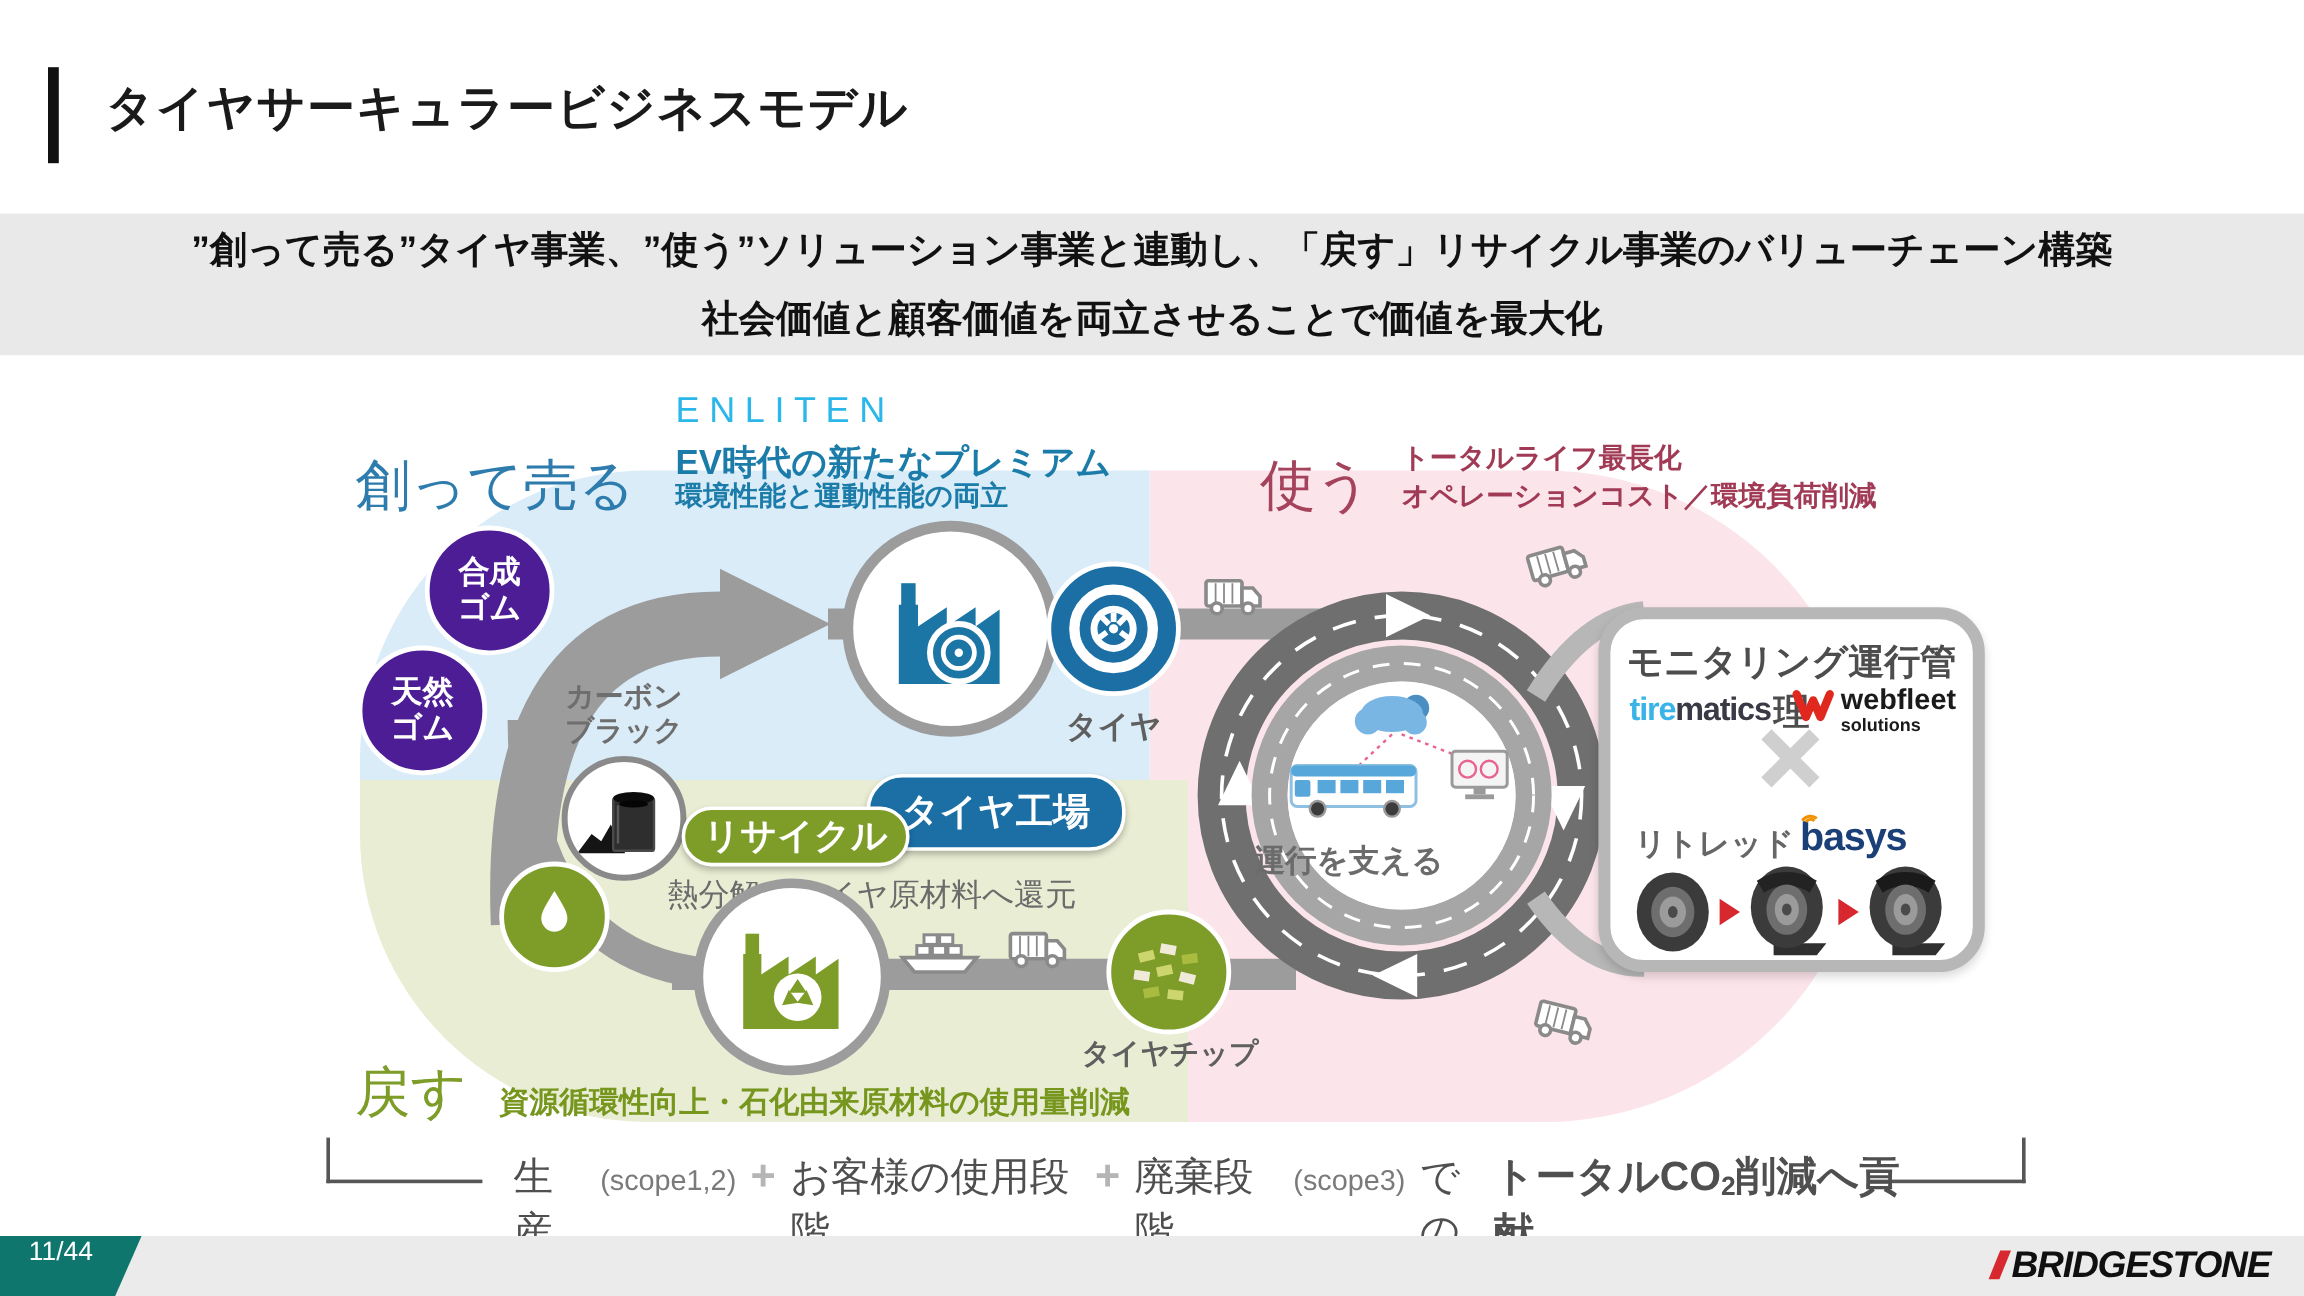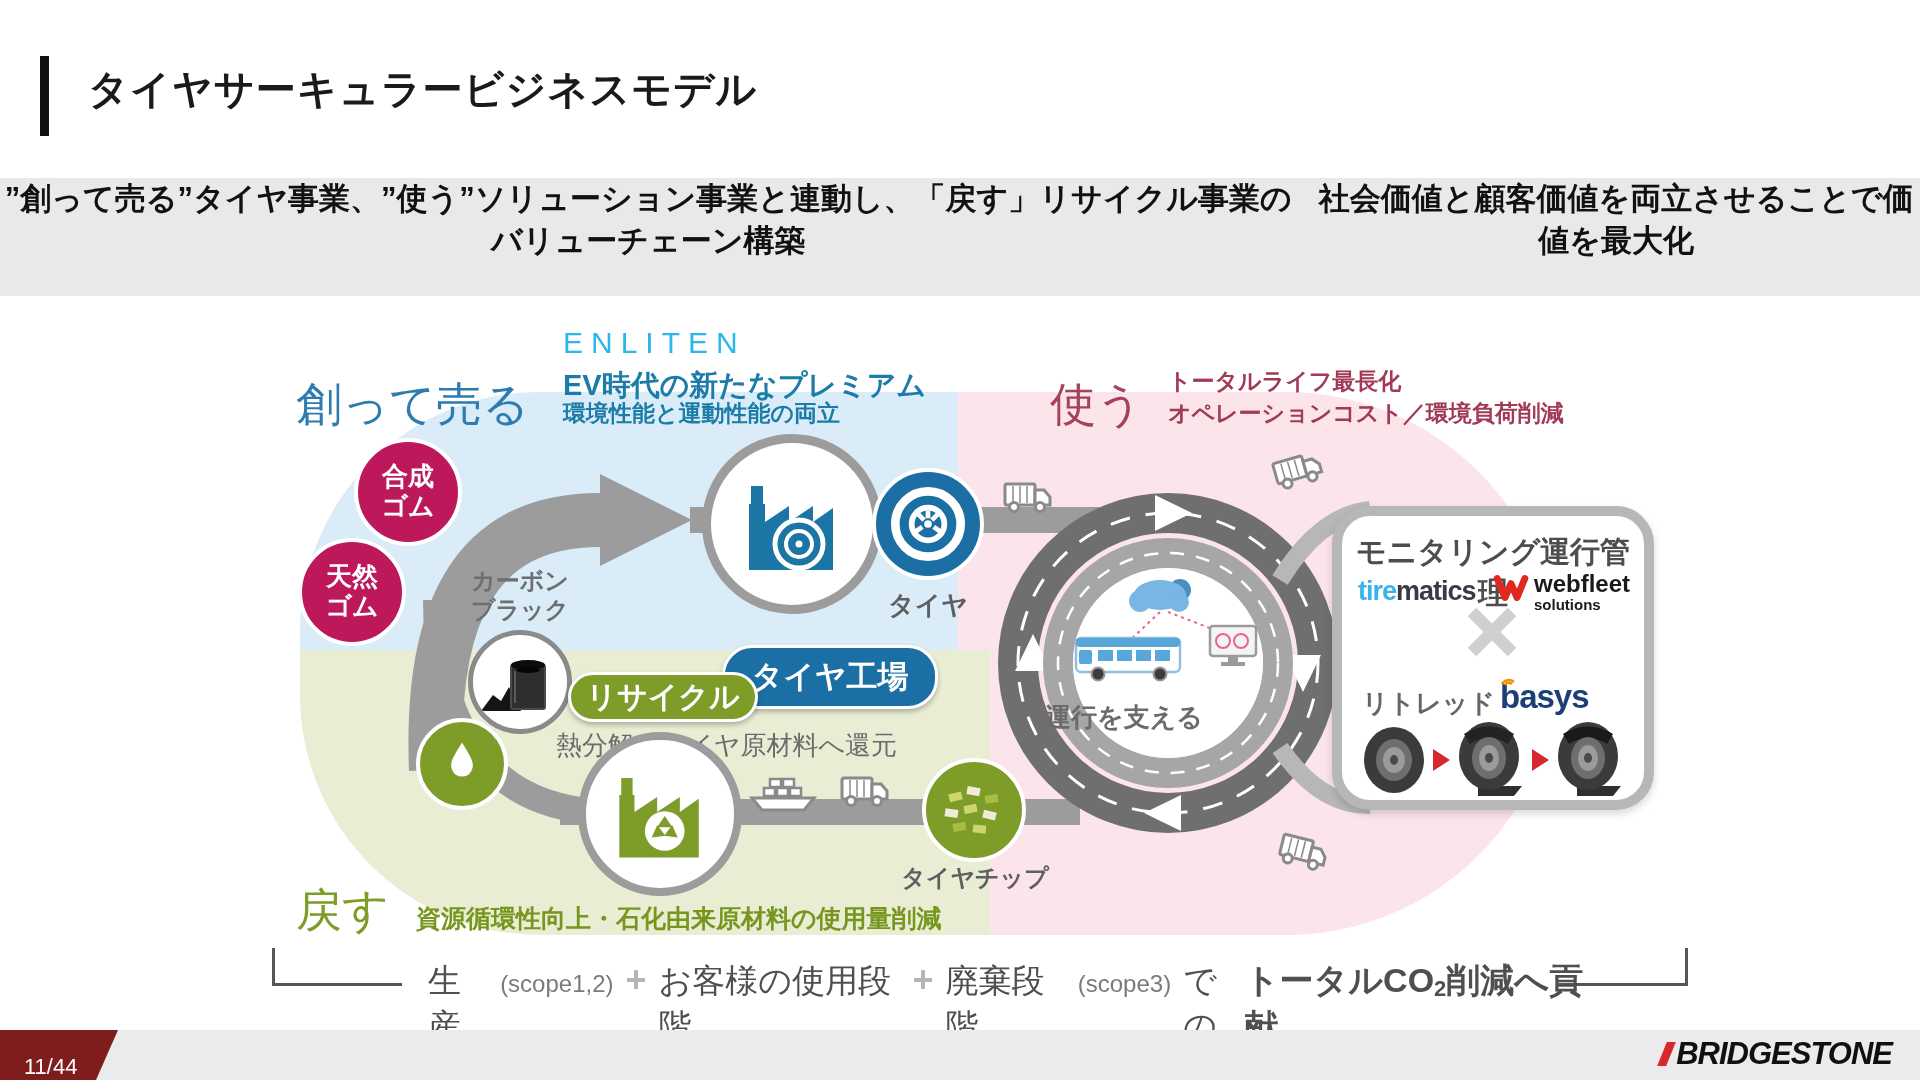--- a/index.html
+++ b/index.html
@@ -6,21 +6,21 @@
   .slide{position:relative;width:1920px;height:1080px;overflow:hidden;background:#fff;
          font-family:"Liberation Sans","DejaVu Sans",sans-serif;}
   .abs{position:absolute;}
 
   
   .title-accent{left:40px;top:56px;width:9px;height:80px;background:#111;}
   .page-title{left:88px;top:62px;font-size:40px;font-weight:bold;color:#1a1a1a;letter-spacing:1px;}
 
   
   .banner{left:0;top:178px;width:1920px;height:118px;background:#e9e9e9;text-align:center;
-          display:flex;flex-direction:row;justify-content:center;gap:16px;}
+          display:flex;flex-direction:column;justify-content:center;gap:16px;}
   .banner p{margin:0;font-weight:bold;color:#111;}
   .banner .l1{font-size:31px;}
   .banner .l2{font-size:31px;}
 
   
   .bg-blue{left:300px;top:392px;width:658px;height:258px;background:#d9ecf8;border-radius:240px 0 0 0;}
   .bg-green{left:300px;top:650px;width:690px;height:285px;background:#e9edd3;border-radius:0 0 0 240px;}
   .bg-pink{left:958px;top:392px;width:600px;height:543px;background:#fbe4ea;border-radius:0 272px 272px 0;}
 
   
@@ -29,21 +29,21 @@
   .lbl-return{left:296px;top:880px;font-size:46px;font-weight:500;color:#7d9c28;}
 
   .enliten-logo{left:563px;top:326px;font-size:30px;font-weight:500;color:#2bb7ea;letter-spacing:8px;}
   .enliten-l1{left:563px;top:366px;font-size:29px;font-weight:bold;color:#1b7ca9;}
   .enliten-l2{left:563px;top:398px;font-size:23px;font-weight:bold;color:#1b7ca9;}
   .use-l1{left:1168px;top:366px;font-size:23px;font-weight:bold;color:#a13a55;}
   .use-l2{left:1168px;top:398px;font-size:23px;font-weight:bold;color:#a13a55;}
   .return-sub{left:416px;top:902px;font-size:25px;font-weight:bold;color:#76961e;}
 
   
-  .mat{width:108px;height:108px;border-radius:50%;background:#be185d;border:4px solid #fff;
+  .mat{width:108px;height:108px;border-radius:50%;background:#4c1d95;border:4px solid #fff;
        box-sizing:border-box;color:#fff;font-weight:bold;font-size:26px;line-height:1.15;
        display:flex;flex-direction:column;align-items:center;justify-content:center;}
   .mat-syn{left:354px;top:438px;}
   .mat-nat{left:298px;top:538px;}
 
   .carbon-lbl{left:440px;top:566px;width:160px;text-align:center;font-size:24px;font-weight:bold;
               color:#6e6e6e;line-height:29px;}
   .carbon-circle{left:468px;top:630px;width:104px;height:104px;border-radius:50%;background:#fff;
                  border:5px solid #8a8a8a;box-sizing:border-box;display:flex;align-items:center;justify-content:center;overflow:hidden;}
 
@@ -94,23 +94,23 @@
   .bracket-r{left:1558px;top:948px;width:130px;height:38px;border-right:3px solid #565656;border-bottom:3px solid #565656;box-sizing:border-box;}
   .co2-row{left:402px;top:958px;width:1156px;height:56px;display:flex;align-items:baseline;justify-content:center;gap:12px;
            color:#4f4f4f;font-size:33px;margin-left:26px;}
   .co2-row .scope{font-size:24px;color:#7a7a7a;}
   .co2-row .plus{font-size:36px;font-weight:bold;color:#b5b5b5;}
   .co2-row .bold{font-weight:bold;font-size:34px;}
   .co2-row .sub{font-size:22px;font-weight:bold;vertical-align:-4px;}
 
   
   .footer{left:0;top:1030px;width:1920px;height:50px;background:#ebebeb;}
-  .page-chip{left:0;top:0;width:120px;height:50px;background:#7f1d1d;
+  .page-chip{left:0;top:0;width:120px;height:50px;background:#0f766e;
              clip-path:polygon(0 0,118px 0,96px 100%,0 100%);color:#fff;font-size:22px;
-             display:flex;align-items:flex-end;padding-left:24px;box-sizing:border-box;}
+             display:flex;align-items:flex-start;padding-left:24px;box-sizing:border-box;}
   .brand{right:28px;top:6px;font-size:31px;font-weight:bold;font-style:italic;color:#101010;letter-spacing:-1px;text-align:right;}
   .brand-accent{position:absolute;left:-4px;top:6px;width:9px;height:24px;background:#d7282f;transform:skewX(-22deg);}
   .brand-text{position:relative;padding-left:10px;}
 </style>
 </head>
 <body>
 
 <div class="slide">
 
   <div class="abs title-accent"></div>

